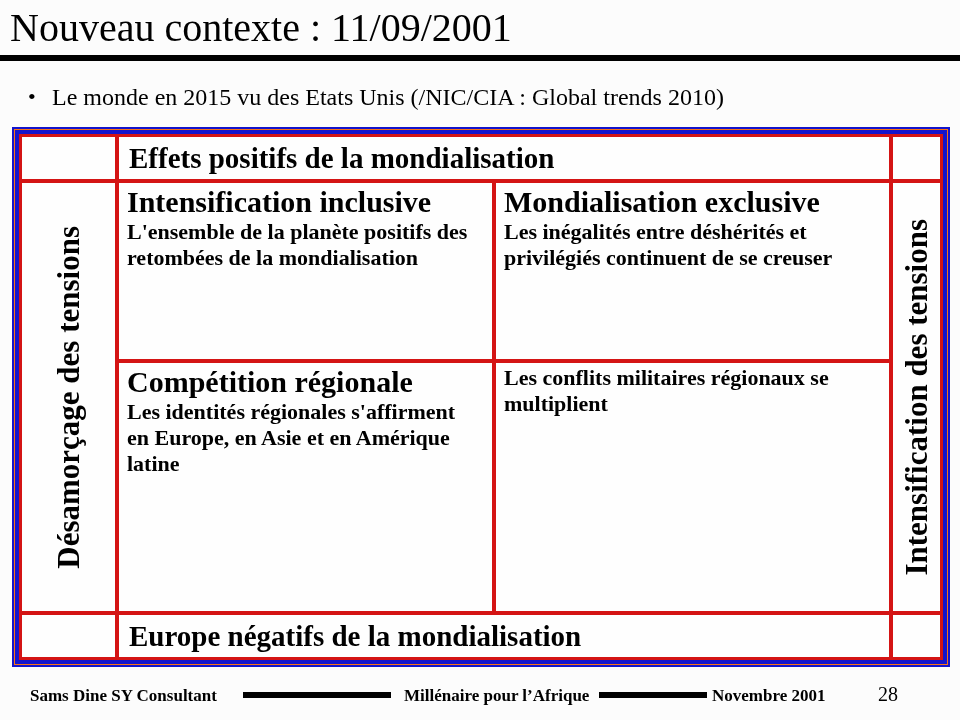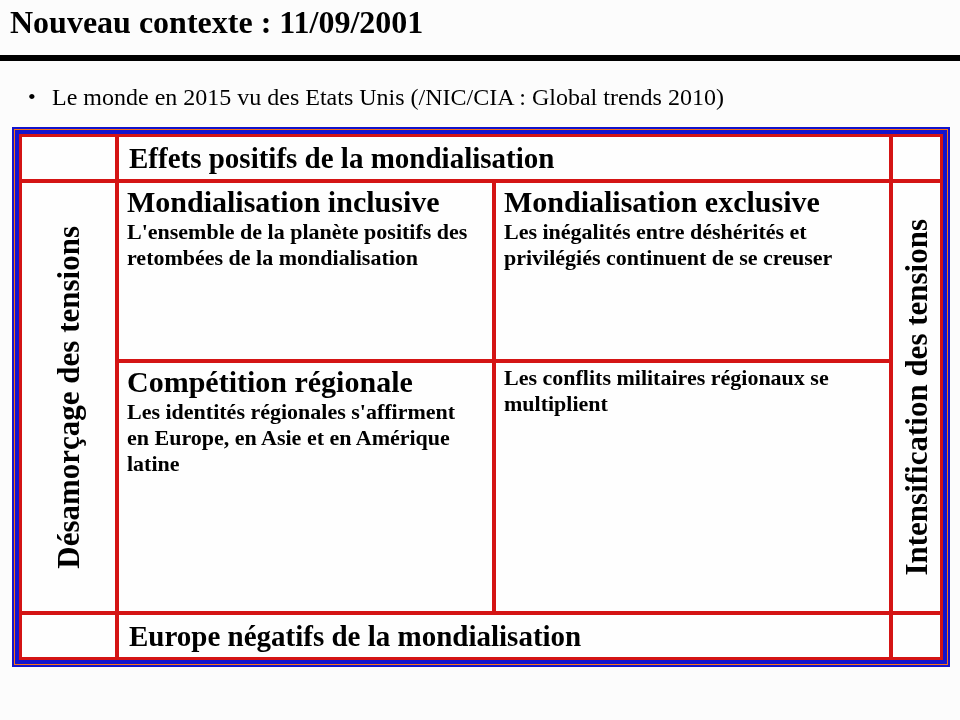--- a/index.html
+++ b/index.html
@@ -6,21 +6,21 @@
   html,body { background:#ffffff; }
   .slide {
     position:relative; width:960px; height:720px;
     background:#fcfcfc; overflow:hidden;
     font-family:"Liberation Serif","DejaVu Serif",serif;
     color:#000;
   }
   
   .title {
     position:absolute; left:10px; top:4px; width:940px;
-    font-size:32px; font-weight:bold; letter-spacing:0px; white-space:nowrap;
+    font-size:40px; font-weight:normal; letter-spacing:0px; white-space:nowrap;
   }
   .title-underline {
     position:absolute; left:0; top:55px; width:960px; height:4px;
     border-top:2px solid #000; border-bottom:4px solid #000;
   }
   
   .bullet-row {
     position:absolute; left:28px; top:84px; width:910px;
     display:flex; align-items:flex-start;
     font-size:24px; font-weight:normal;
@@ -91,21 +91,21 @@
         <div class="cell span-header">
           <span class="header-text">Effets positifs de la mondialisation</span>
         </div>
         <div class="cell"></div>
 
         <div class="cell axis-cell axis-left">
           <span class="v-text">Désamorçage des tensions</span>
         </div>
 
         <div class="cell quad">
-          <div class="quad-title">Mondialisation inclusive</div>
+          <div class="quad-title">Intensification inclusive</div>
           <div class="quad-body">L'ensemble de la planète positifs des retombées de la mondialisation</div>
         </div>
         <div class="cell quad">
           <div class="quad-title">Mondialisation exclusive</div>
           <div class="quad-body">Les inégalités entre déshérités et privilégiés continuent de se creuser</div>
         </div>
 
         <div class="cell axis-cell axis-right">
           <span class="v-text">Intensification des tensions</span>
         </div>
@@ -121,14 +121,22 @@
         <div class="cell row-bottom"></div>
         <div class="cell span-header row-bottom">
           <span class="header-text">Europe négatifs de la mondialisation</span>
         </div>
         <div class="cell row-bottom"></div>
 
       </div>
     </div>
   </div>
 
+  <div class="footer">
+    <span class="f-text f-consultant">Sams Dine SY Consultant</span>
+    <span class="f-rule f-rule1"></span>
+    <span class="f-text f-org">Millénaire pour l’Afrique</span>
+    <span class="f-rule f-rule2"></span>
+    <span class="f-text f-date">Novembre 2001</span>
+    <span class="f-page">28</span>
+  </div>
 
 </div>
 
 </body></html>

